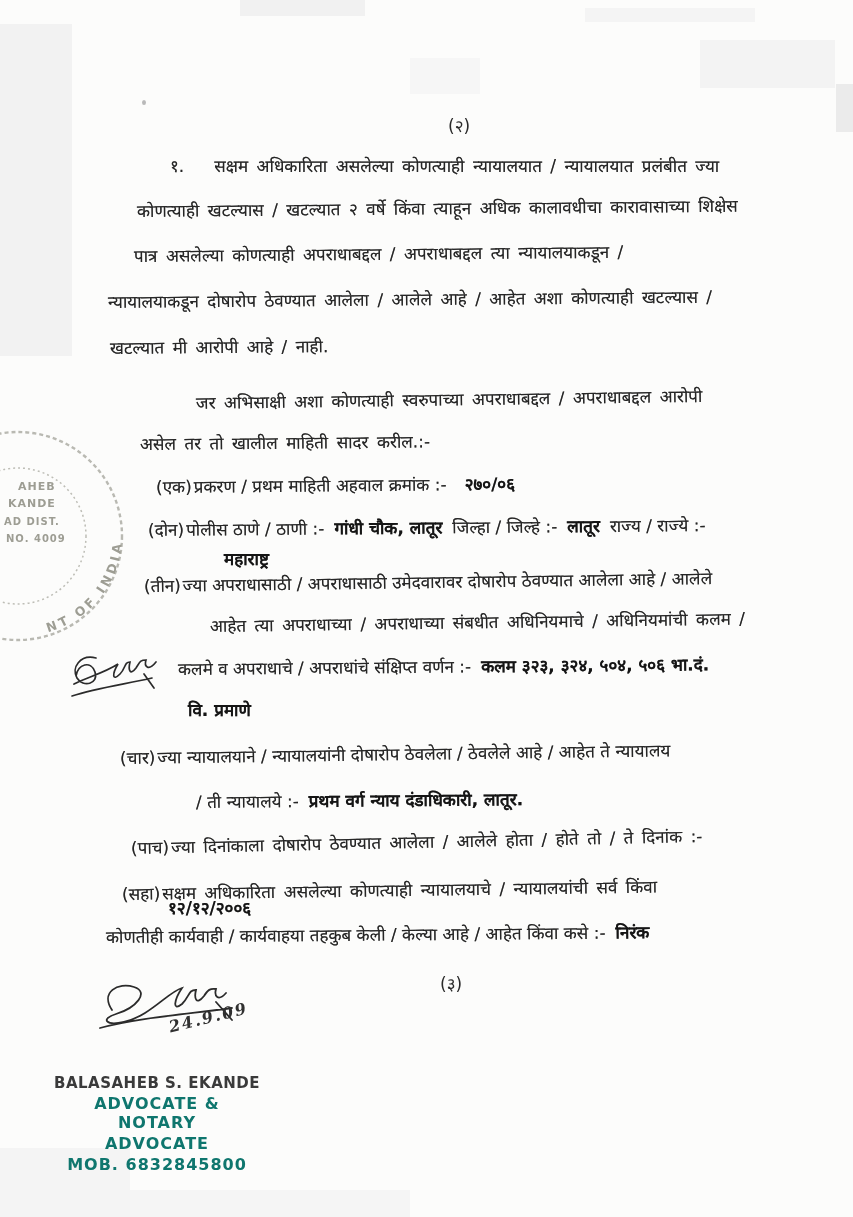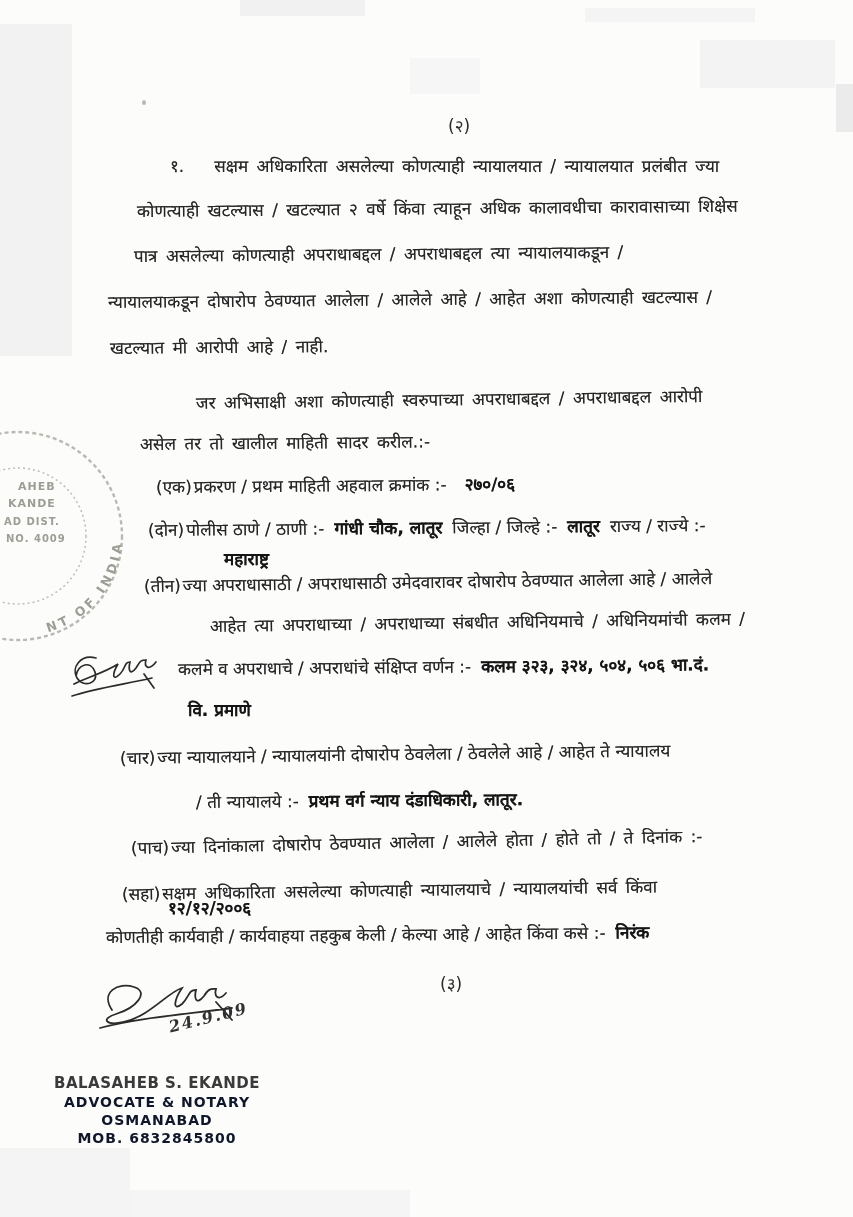--- a/index.html
+++ b/index.html
@@ -26,21 +26,21 @@
   .pageno{position:absolute;font-size:17px;color:#2a2a2a;}
   #seal{position:absolute;left:-4px;top:408px;z-index:1;opacity:.85;}
   #seal text{fill:#8d8d82;font-weight:700;font-family:"DejaVu Sans",sans-serif;}
   .sig{position:absolute;z-index:3;}
   #notary-block{
     position:absolute;left:52px;top:1034px;width:210px;text-align:center;z-index:3;
     color:#424242;
     margin-top:40px;
   }
   #notary-block .nm{font-size:15px;font-weight:700;letter-spacing:.5px;color:#3a3a3a;}
-  #notary-block .sub{font-size:14px;font-weight:700;letter-spacing:1px;margin-top:2px;color:#0f172a;}
+  #notary-block .sub{font-size:16px;font-weight:700;letter-spacing:1px;margin-top:2px;color:#0f766e;}
   #hand-date{
     position:absolute;left:168px;top:1008px;z-index:3;
     font-family:"DejaVu Serif",serif;font-style:italic;font-weight:700;
     font-size:16px;color:#303030;transform:rotate(-14deg);letter-spacing:2px;
   }
   .speck{position:absolute;background:#b9b9b9;border-radius:50%;}
 </style>
 </head>
 <body>
 
@@ -127,15 +127,15 @@
 
 <svg class="sig" style="left:92px;top:980px;" width="150" height="58" viewBox="0 0 150 58">
   <path d="M20 30 C8 12 26 2 42 7 C58 12 44 28 24 34 C8 39 14 46 32 42 C58 36 76 12 90 8 C82 20 80 32 90 24 C98 16 96 10 104 10 C102 18 104 26 112 16 C116 10 118 8 124 9 C122 16 126 22 134 13 M8 48 C44 38 96 34 140 28 M124 22 L140 40" fill="none" stroke="#2b2b2b" stroke-width="1.8" stroke-linecap="round"></path>
 </svg>
 
 <div id="hand-date">24.9.09</div>
 
 <div id="notary-block">
   <div class="nm">BALASAHEB S. EKANDE</div>
   <div class="sub">ADVOCATE &amp; NOTARY</div>
-  <div class="sub">OSMANABAD</div>
+  <div class="sub">ADVOCATE</div>
   <div class="sub">MOB. 6832845800</div>
 </div>
 
 </body></html>

